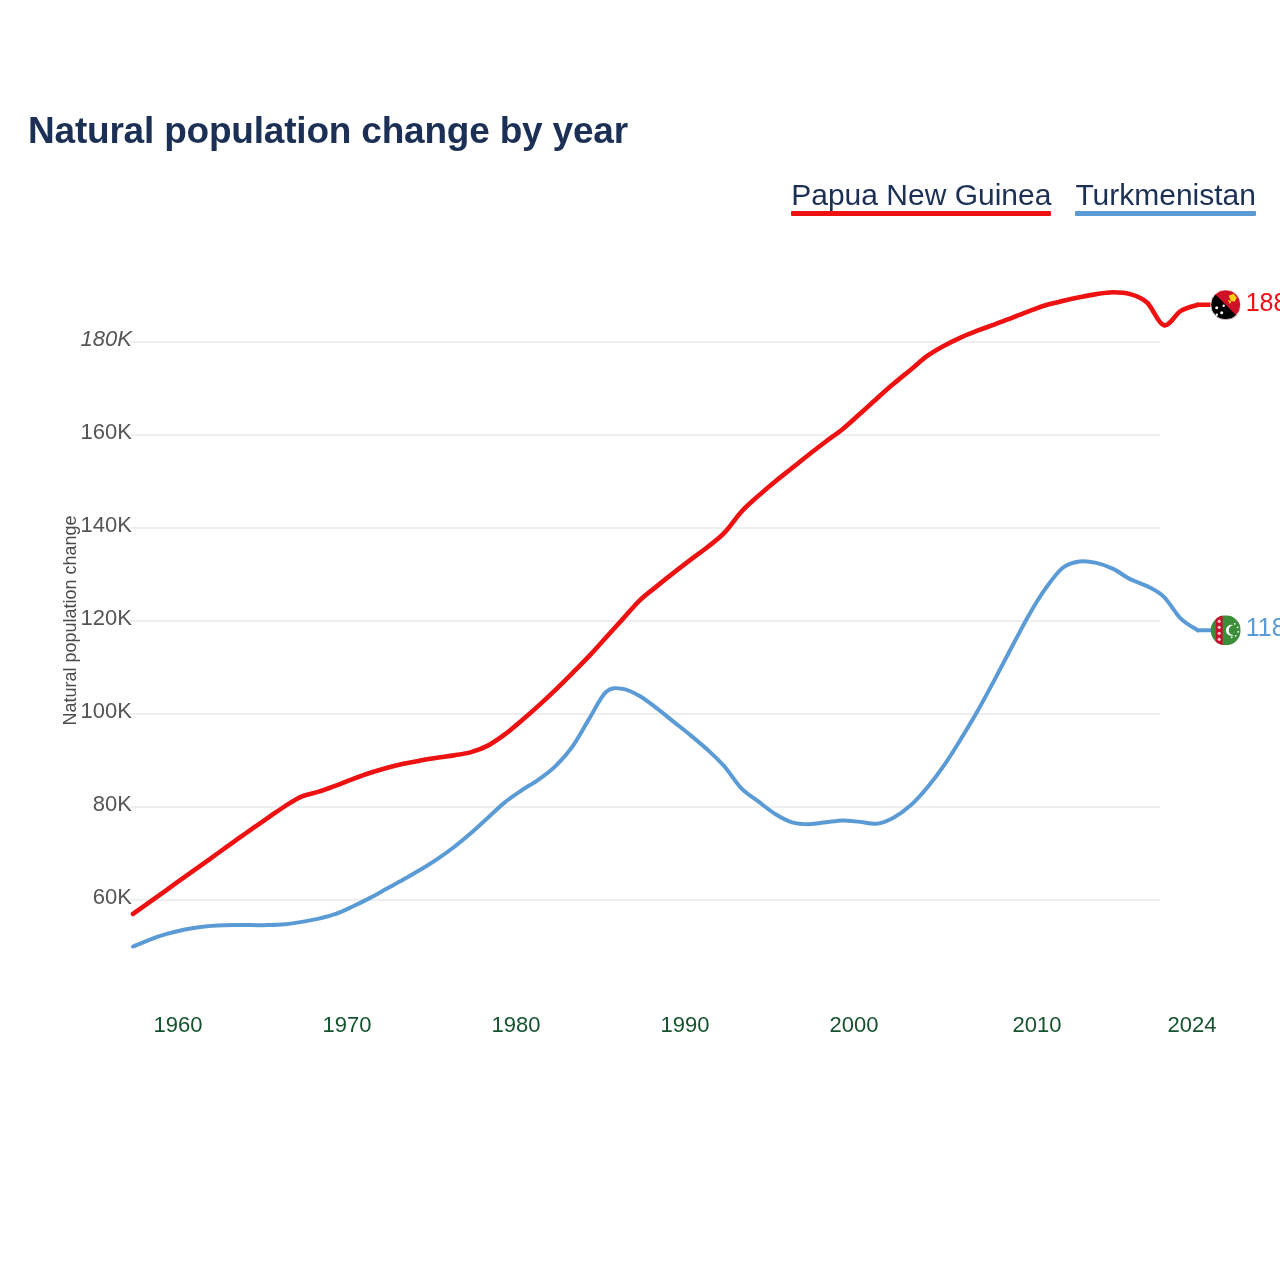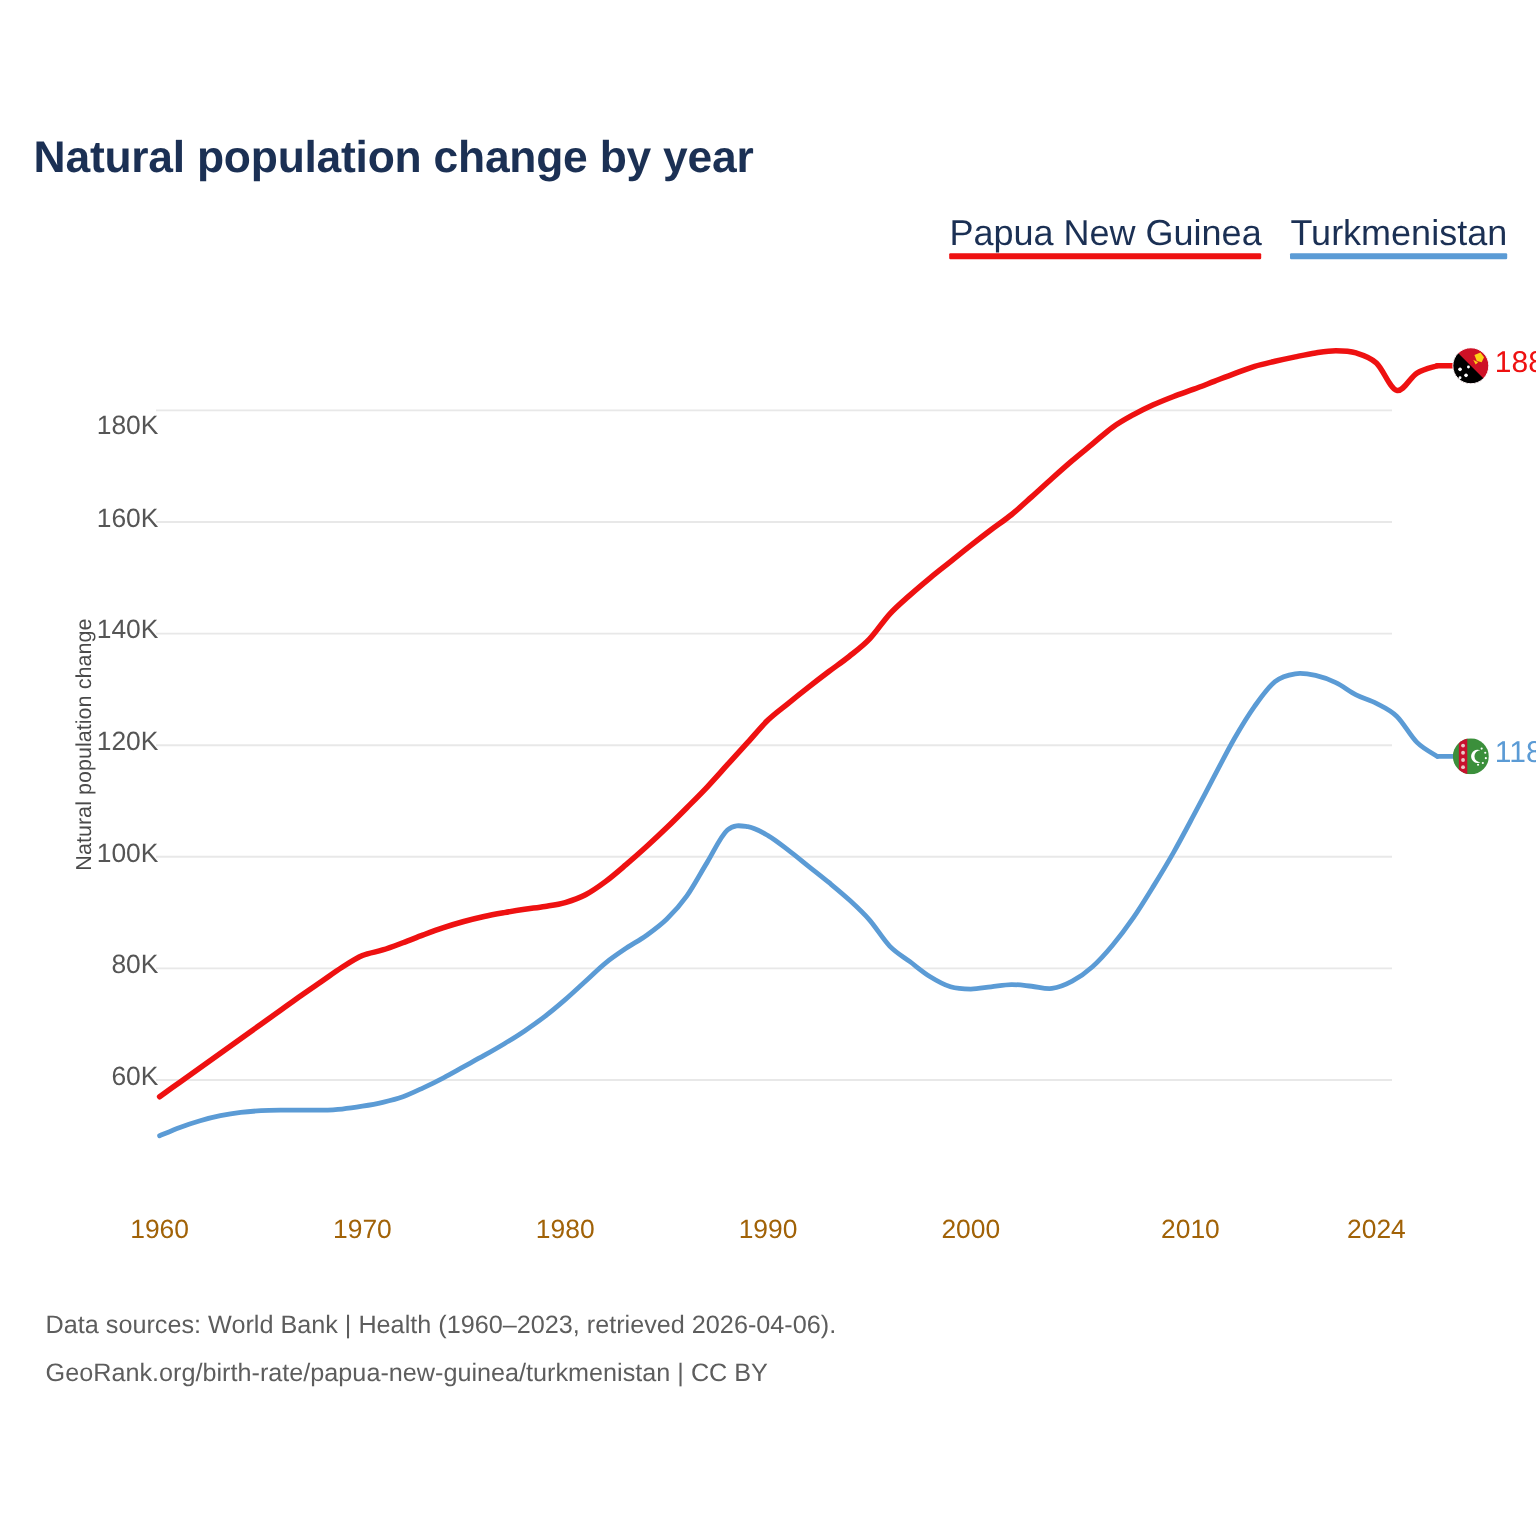--- a/index.html
+++ b/index.html
@@ -91,24 +91,25 @@
     right: 0;
     font-size: 22px;
     color: #555555;
     text-align: right;
     white-space: nowrap;
   }
   .ytick-wrap { position: absolute; left: 0; top: 0; width: 132px; }
   .xtick {
     position: absolute;
     font-size: 22px;
-    color: #a16207;
+    color: #14532d;
     text-align: center;
     white-space: nowrap;
     transform: translateX(-50%);
+    margin-left: 45px;
   }
   .watermark {
     position: absolute;
     font-size: 78px;
     font-weight: bold;
     color: #bcbcbc;
     letter-spacing: 1px;
     left: 956px;
     top: 272px;
     user-select: none;
@@ -152,21 +153,21 @@
 
   <div class="plot">
     <div class="ylabel">Natural population change</div>
     <div class="ytick-wrap" id="yticks">
         <div class="ytick" style="top: 884px; text-align: center;">60K</div>
         <div class="ytick" style="top: 791px;">80K</div>
         <div class="ytick" style="top: 698px;">100K</div>
         <div class="ytick" style="top: 605px;">120K</div>
         <div class="ytick" style="top: 512px;">140K</div>
         <div class="ytick" style="top: 419px;">160K</div>
-        <div class="ytick" style="top: 342px;">180K</div>
+        <div class="ytick" style="top: 326px; font-style: italic;">180K</div>
       </div>
     <div id="xticks">
         <div class="xtick" style="left: 133px; top: 1012px;">1960</div>
         <div class="xtick" style="left: 302px; top: 1012px;">1970</div>
         <div class="xtick" style="left: 471px; top: 1012px;">1980</div>
         <div class="xtick" style="left: 640px; top: 1012px;">1990</div>
         <div class="xtick" style="left: 809px; top: 1012px;">2000</div>
         <div class="xtick" style="left: 992px; top: 1012px;">2010</div>
         <div class="xtick" style="left: 1147px; top: 1012px;">2024</div>
       </div>
@@ -223,18 +224,14 @@
           <circle cx="10" cy="5.5" r="0.9" fill="#ffffff"></circle>
           <circle cx="6" cy="7" r="0.9" fill="#ffffff"></circle>
         </g>
       </g>
     </svg>
 
     <div class="endlabel red" id="endlabel-png" style="left: 1245.7px; top: 287.8px;">188K</div>
     <div class="endlabel blue" id="endlabel-tkm" style="left: 1245.7px; top: 613.3px;">118K</div>
   </div>
 
-  <div class="footer">
-    <div>Data sources: World Bank | Health (1960–2023, retrieved 2026-04-06).</div>
-    <div>GeoRank.org/birth-rate/papua-new-guinea/turkmenistan | CC BY</div>
-  </div>
 
 </div>
 
 </body></html>

